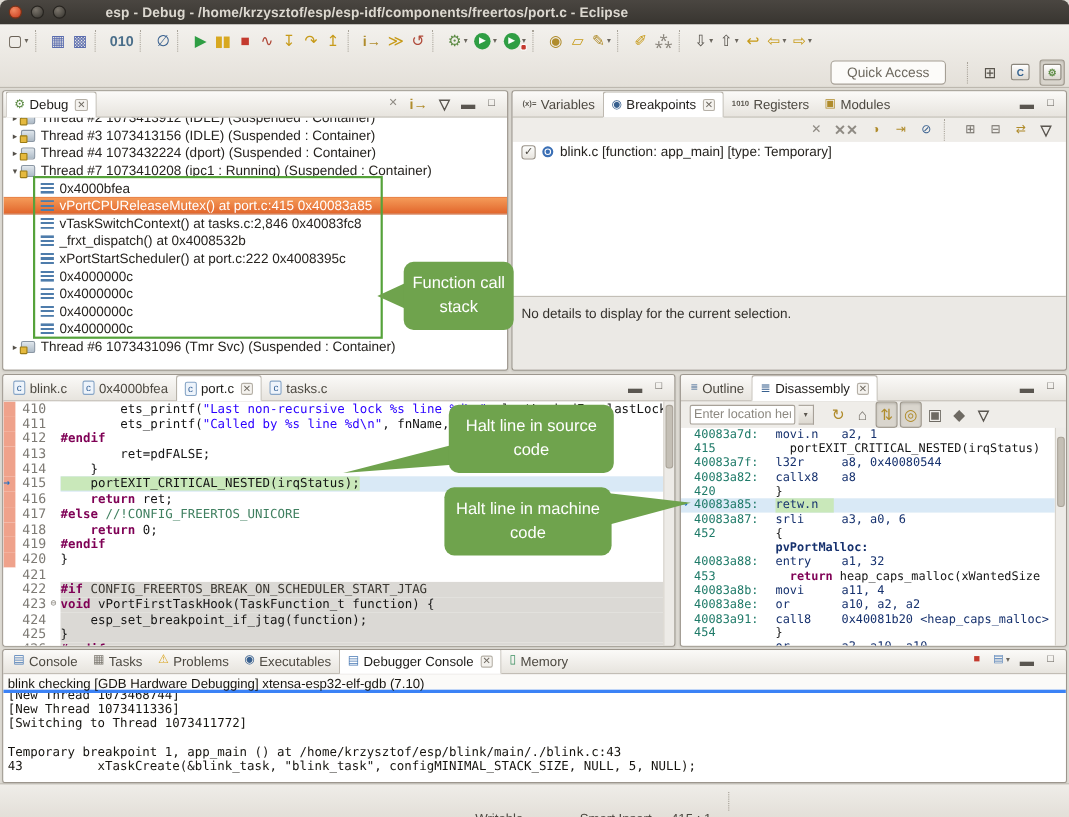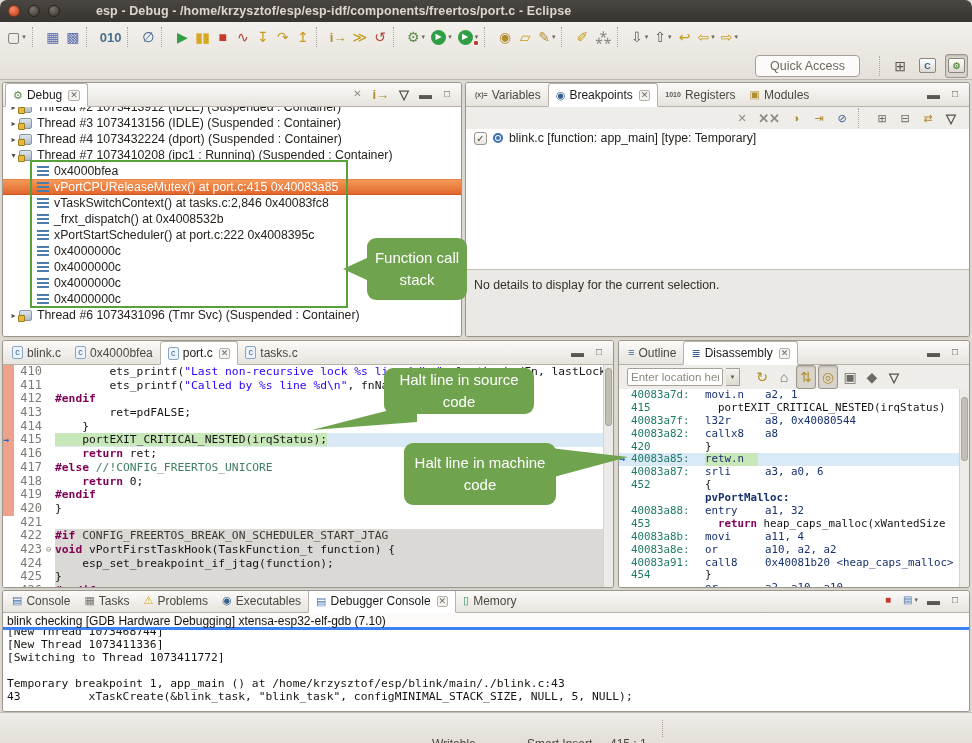--- a/index.html
+++ b/index.html
@@ -617,18 +617,18 @@
 <div class="green-box" style="left:30px;top:160px;width:318px;height:148px"></div>
 
 <svg class="co-tail" style="left:341px;top:256px" width="28" height="26">
     <polygon points="28,1 2,13 28,25" fill="#6fa34d"></polygon>
   </svg>
 <div class="callout" style="left:367px;top:238px;width:100px;height:62px">Function call stack</div>
 
 <svg class="co-tail" style="left:305px;top:403px" width="112" height="31">
     <polygon points="112,0 7,27 112,19" fill="#6fa34d"></polygon>
   </svg>
-<div class="callout" style="left:384px;top:368px;width:150px;height:46px">Halt line in source code</div>
+<div class="callout" style="left:408px;top:368px;width:150px;height:62px">Halt line in source code</div>
 
 <svg class="co-tail" style="left:548px;top:444px" width="82" height="36">
     <polygon points="2,4 80,13 2,34" fill="#6fa34d"></polygon>
   </svg>
 <div class="callout" style="left:404px;top:443px;width:152px;height:62px">Halt line in machine code</div>
 
 </body></html>

